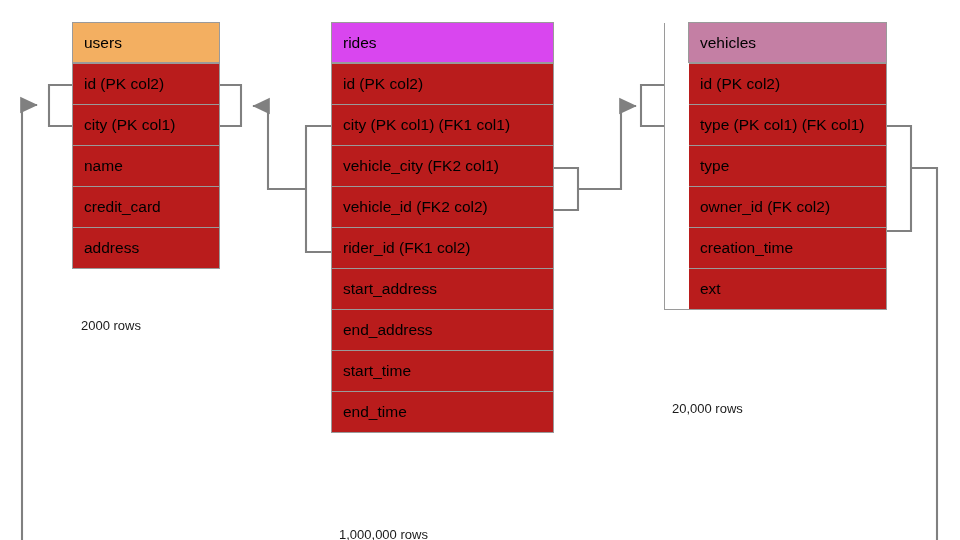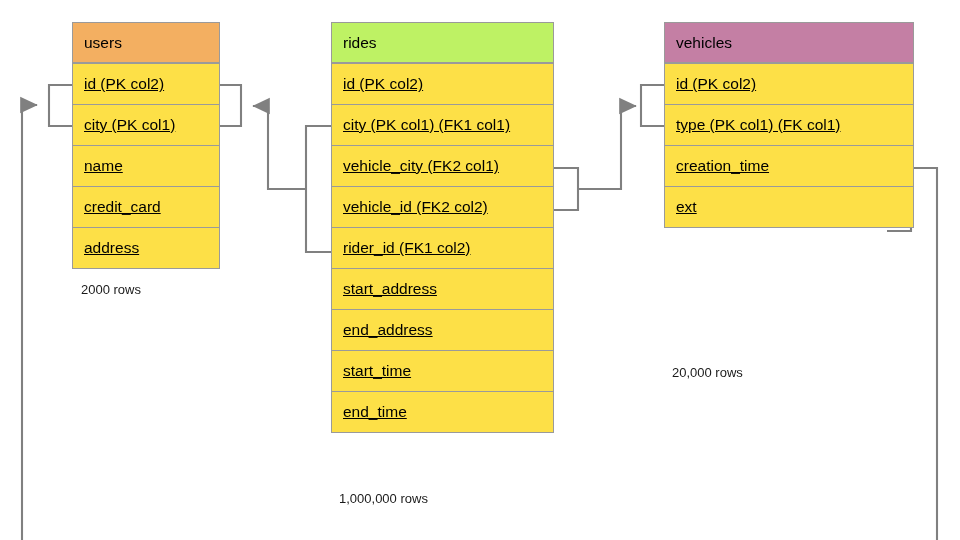--- a/index.html
+++ b/index.html
@@ -50,31 +50,31 @@
     margin: -1px -1px 0 -1px;
   }
   .tbl-row {
     box-sizing: border-box;
     height: 41px;
     line-height: 40px;
     padding: 0 0 0 11px;
     font-size: 15.5px;
     white-space: nowrap;
     border-top: 1px solid #9a9a9a;
-    background: #fde047;
-    text-decoration: underline;
+    background: #b91c1c;
   }
   .tbl-row:first-of-type {
     border-top: 1px solid #9a9a9a;
   }
   .rows-note {
     position: absolute;
     font-size: 13px;
     color: #1a1a1a;
     white-space: nowrap;
+    margin-top: 36px;
   }
 </style>
 </head>
 <body>
 
 <div id="canvas">
 
   <svg id="edges" viewBox="0 0 960 540" width="960" height="540" xmlns="http://www.w3.org/2000/svg">
     <defs>
       <marker id="arrowhead" markerWidth="9" markerHeight="9" refX="8" refY="4.5" orient="auto" markerUnits="strokeWidth">
@@ -120,21 +120,21 @@
     <div class="tbl-row">
       <span>credit_card</span>
     </div>
     <div class="tbl-row">
       <span>address</span>
     </div>
   </div>
   <div class="rows-note" style="left:81px; top:270px;">2000 rows</div>
 
   <div class="table-card" style="left:331px; top:11px; width:223px;">
-    <div class="tbl-header" style="background:#bef264;">
+    <div class="tbl-header" style="background:#d946ef;">
       <span>rides</span>
     </div>
     <div class="tbl-row">
       <span>id (PK col2)</span>
     </div>
     <div class="tbl-row">
       <span>city (PK col1) (FK1 col1)</span>
     </div>
     <div class="tbl-row">
       <span>vehicle_city (FK2 col1)</span>
@@ -153,29 +153,35 @@
     </div>
     <div class="tbl-row">
       <span>start_time</span>
     </div>
     <div class="tbl-row">
       <span>end_time</span>
     </div>
   </div>
   <div class="rows-note" style="left:339px; top:479px;">1,000,000 rows</div>
 
-  <div class="table-card" style="left:664px; top:11px; width:250px;">
+  <div class="table-card" style="left:664px; top:11px; width:223px;padding-left:24px;">
     <div class="tbl-header" style="background:#C47FA4;">
       <span>vehicles</span>
     </div>
     <div class="tbl-row">
       <span>id (PK col2)</span>
     </div>
     <div class="tbl-row">
       <span>type (PK col1) (FK col1)</span>
+    </div>
+    <div class="tbl-row">
+      <span>type</span>
+    </div>
+    <div class="tbl-row">
+      <span>owner_id (FK col2)</span>
     </div>
     <div class="tbl-row">
       <span>creation_time</span>
     </div>
     <div class="tbl-row">
       <span>ext</span>
     </div>
   </div>
   <div class="rows-note" style="left:672px; top:353px;">20,000 rows</div>
 

